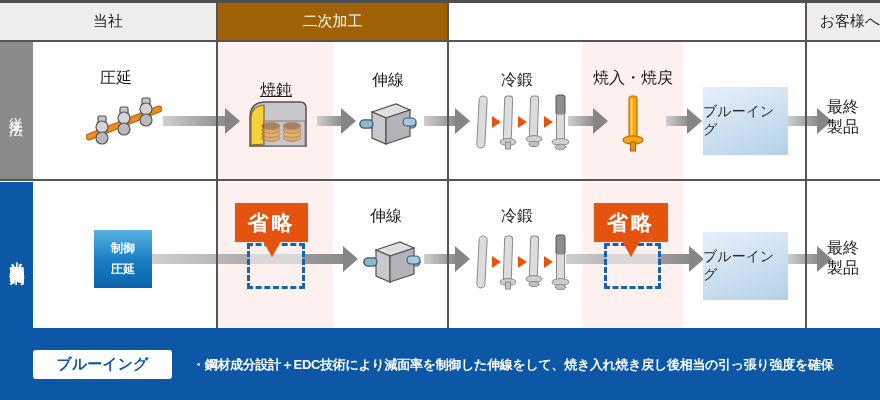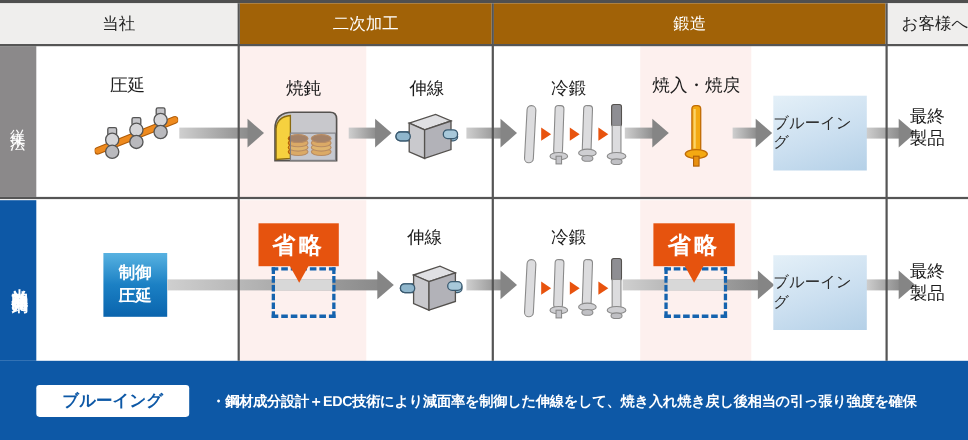--- a/index.html
+++ b/index.html
@@ -35,21 +35,21 @@
                   border-top:13px solid transparent; border-bottom:13px solid transparent;
                   border-left:15px solid #858585; }
 
   .bluing { width:85px; height:68px; background:linear-gradient(160deg,#e4f0f8 0%,#cbdff0 55%,#b4d0e7 100%);
             display:flex; align-items:center; justify-content:center; font-size:14px; color:#2b2b2b; z-index:2; }
 
   .final { left:806px; width:74px; text-align:center; font-size:16px; line-height:20px; color:#1c1c1c; z-index:2; }
 
   .cr-box { left:94px; top:230px; width:58px; height:58px;
             background:linear-gradient(to bottom,#58b2e1 0%,#1b80c4 50%,#0a64ad 100%);
-            color:#fff; font-weight:bold; font-size:15px; line-height:21px;
+            color:#fff; font-weight:bold; font-size:12px; line-height:21px;
             display:flex; flex-direction:column; align-items:center; justify-content:center; z-index:2; }
 
   .omit-box { height:39px; background:#e6530e; color:#fff; font-weight:bold; font-size:21px;
               letter-spacing:3px; display:flex; align-items:center; justify-content:center; z-index:4; }
   .omit-pointer { width:0; height:0; border-left:9px solid transparent; border-right:9px solid transparent;
                   border-top:16px solid #e6530e; z-index:4; }
   .dashed-box { border:3px dashed #1563ae; background:transparent; z-index:3; }
   .dashed-box .shaft-glow { position:absolute; left:0; right:0; top:8px; height:10px; background:#d8d8d8; }
 
   .footer-bar { left:0; top:328px; width:880px; height:72px; background:#0d58a6; }
@@ -67,23 +67,20 @@
 <div id="stage">
 
   <div class="abs topbar"></div>
 
   <div class="abs hdr gray" style="left:0;width:216px;">
       <span>当社</span>
     </div>
   <div class="abs hdr salmon" style="left:218px;width:229px;">
       <span>二次加工</span>
     </div>
-  <div class="abs hdr salmon" style="left:449px;width:356px;">
-      <span>鍛造</span>
-    </div>
   <div class="abs hdr gray" style="left:807px;width:86px;">
       <span>お客様へ</span>
     </div>
 
   <div class="abs pink" style="left:218px;top:42px;width:115px;height:138px;"></div>
   <div class="abs pink" style="left:582px;top:42px;width:101px;height:138px;"></div>
   <div class="abs pink" style="left:218px;top:182px;width:115px;height:146px;"></div>
   <div class="abs pink" style="left:582px;top:182px;width:101px;height:146px;"></div>
 
   <div class="abs hborder" style="top:40px;"></div>
@@ -93,21 +90,21 @@
   <div class="abs vborder" style="left:805px;"></div>
 
   <div class="abs side gray" style="top:42px;height:137px;">
     <span class="vtext">従来法</span>
   </div>
   <div class="abs side blue" style="top:182px;height:146px;">
     <span class="vtext bold">当社開発鋼</span>
   </div>
 
   <div class="abs step-label" style="left:76px;width:80px;top:68px;">圧延</div>
-  <div class="abs step-label" style="left:236px;width:80px;top:70px;">焼鈍</div>
+  <div class="abs step-label" style="left:236px;width:80px;top:80px;text-decoration:underline;">焼鈍</div>
   <div class="abs step-label" style="left:348px;width:80px;top:70px;">伸線</div>
   <div class="abs step-label" style="left:477px;width:80px;top:70px;">冷鍛</div>
   <div class="abs step-label" style="left:563px;width:140px;top:68px;">焼入・焼戻</div>
 
   <div class="abs" style="left:86px;top:94px;z-index:2;">
     <svg width="76" height="58" viewBox="0 0 76 58">
       <line x1="3" y1="43" x2="73" y2="15" stroke="#b05c08" stroke-width="7" stroke-linecap="round"></line>
       <line x1="3" y1="43" x2="73" y2="15" stroke="#ee8a1e" stroke-width="5" stroke-linecap="round"></line>
       <g stroke="#555" stroke-width="1.2" fill="#c6c6ca">
         <rect x="12" y="22" width="8" height="7" rx="1.5"></rect>

